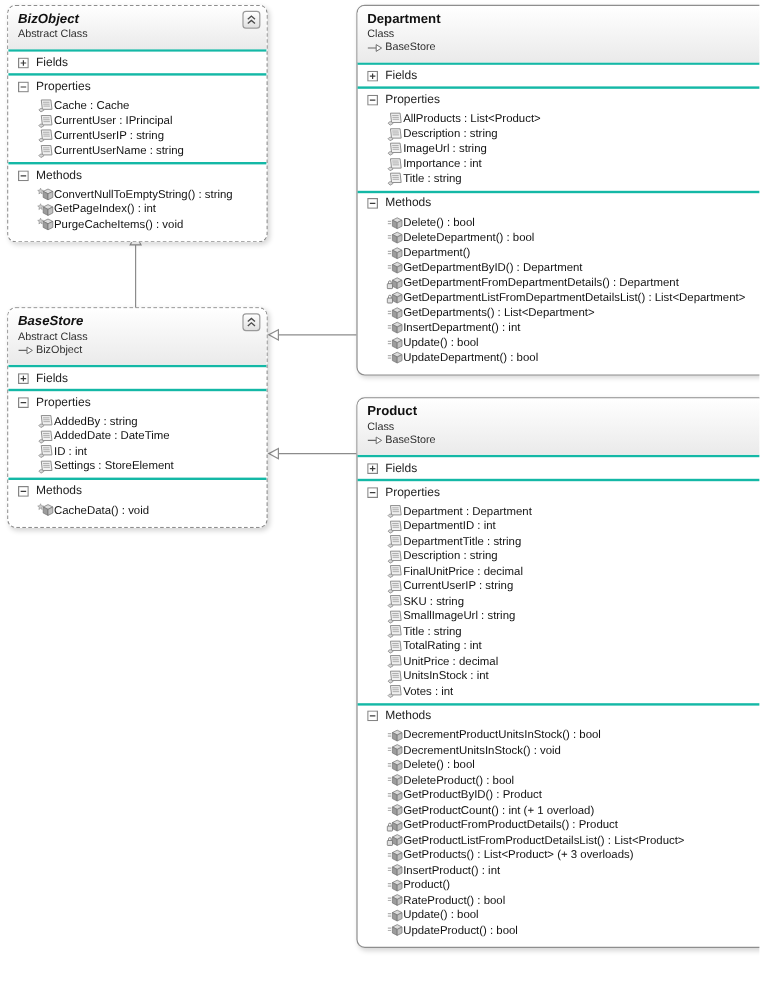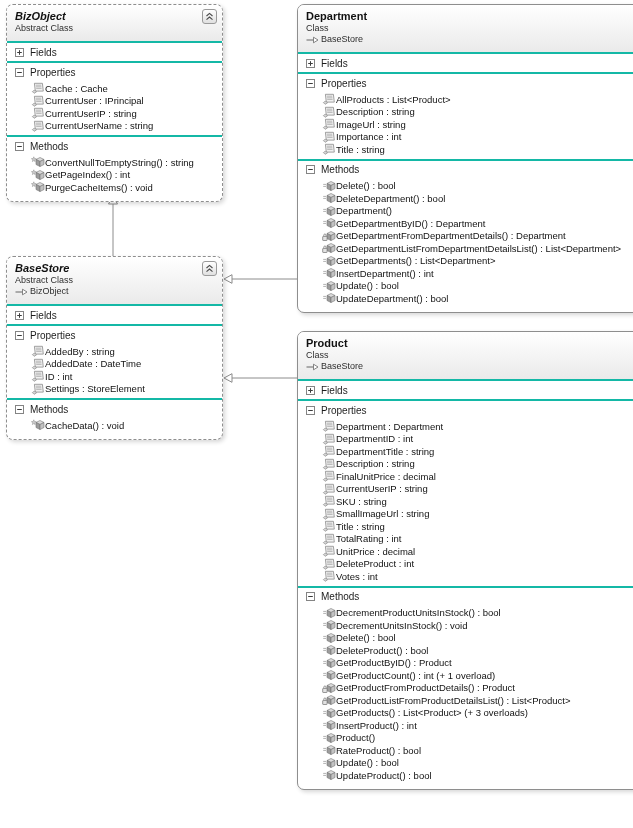--- a/index.html
+++ b/index.html
@@ -682,21 +682,21 @@
             <span class="m-label">UnitPrice : decimal</span>
           </div>
           <div class="member">
             <span class="m-icon">
               <svg width="14" height="12" viewBox="0 0 14 12">
                 <path d="M3.4 1.3 h8 l0.9 7.8 h-8 z" fill="#f1f1f1" stroke="#8a8a8a" stroke-width="0.8"></path>
                 <path d="M4.8 3.2 h5.4 M5 4.8 h5.4 M5.2 6.4 h5.4" stroke="#a8a8a8" stroke-width="0.8" fill="none"></path>
                 <path d="M1.4 9.6 c1.4 -1.9 3.4 -1.3 4.1 0.3 l-2.4 1.4 z" fill="#d8d8d8" stroke="#8a8a8a" stroke-width="0.7"></path>
               </svg>
             </span>
-            <span class="m-label">DeleteProduct : int</span>
+            <span class="m-label">UnitsInStock : int</span>
           </div>
           <div class="member">
             <span class="m-icon">
               <svg width="14" height="12" viewBox="0 0 14 12">
                 <path d="M3.4 1.3 h8 l0.9 7.8 h-8 z" fill="#f1f1f1" stroke="#8a8a8a" stroke-width="0.8"></path>
                 <path d="M4.8 3.2 h5.4 M5 4.8 h5.4 M5.2 6.4 h5.4" stroke="#a8a8a8" stroke-width="0.8" fill="none"></path>
                 <path d="M1.4 9.6 c1.4 -1.9 3.4 -1.3 4.1 0.3 l-2.4 1.4 z" fill="#d8d8d8" stroke="#8a8a8a" stroke-width="0.7"></path>
               </svg>
             </span>
             <span class="m-label">Votes : int</span>

